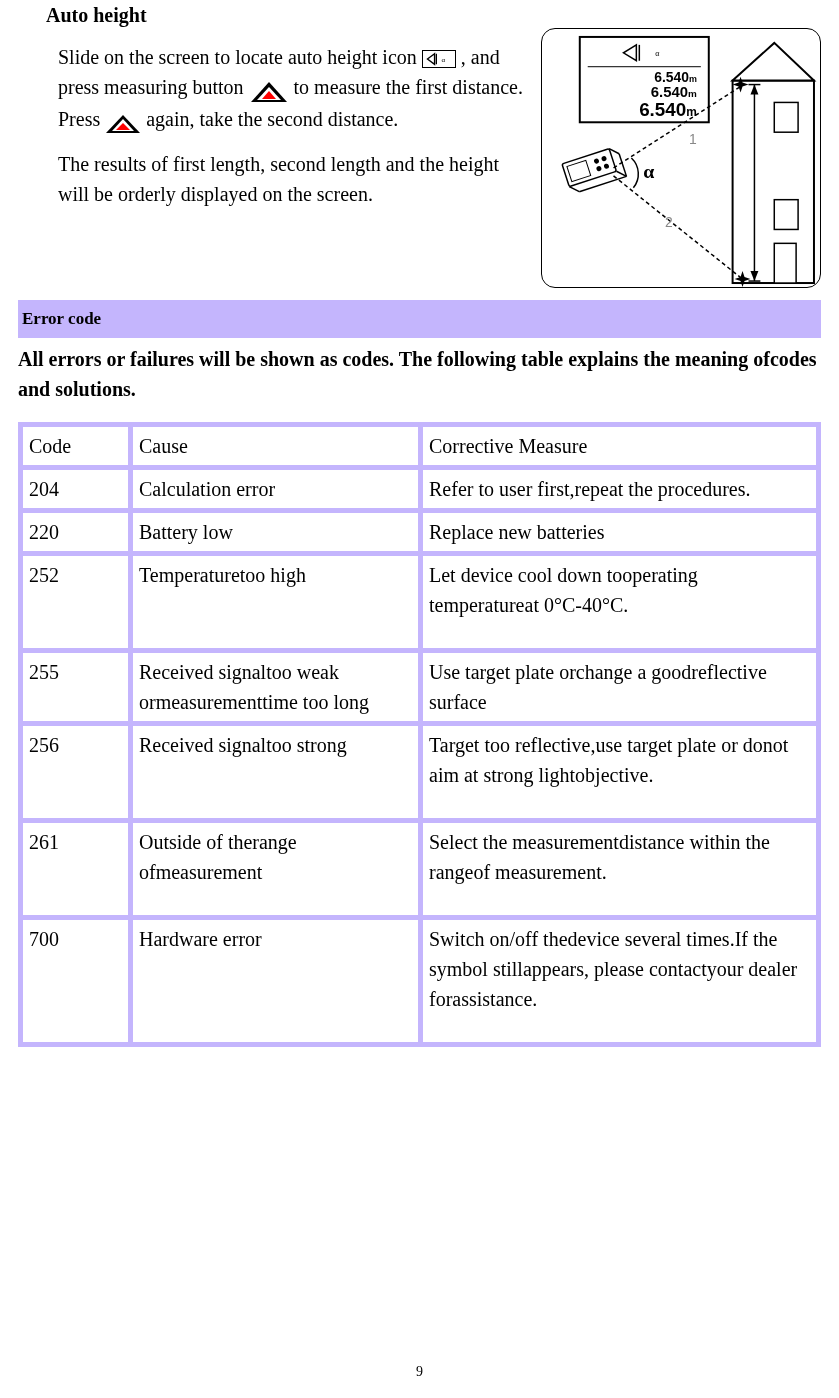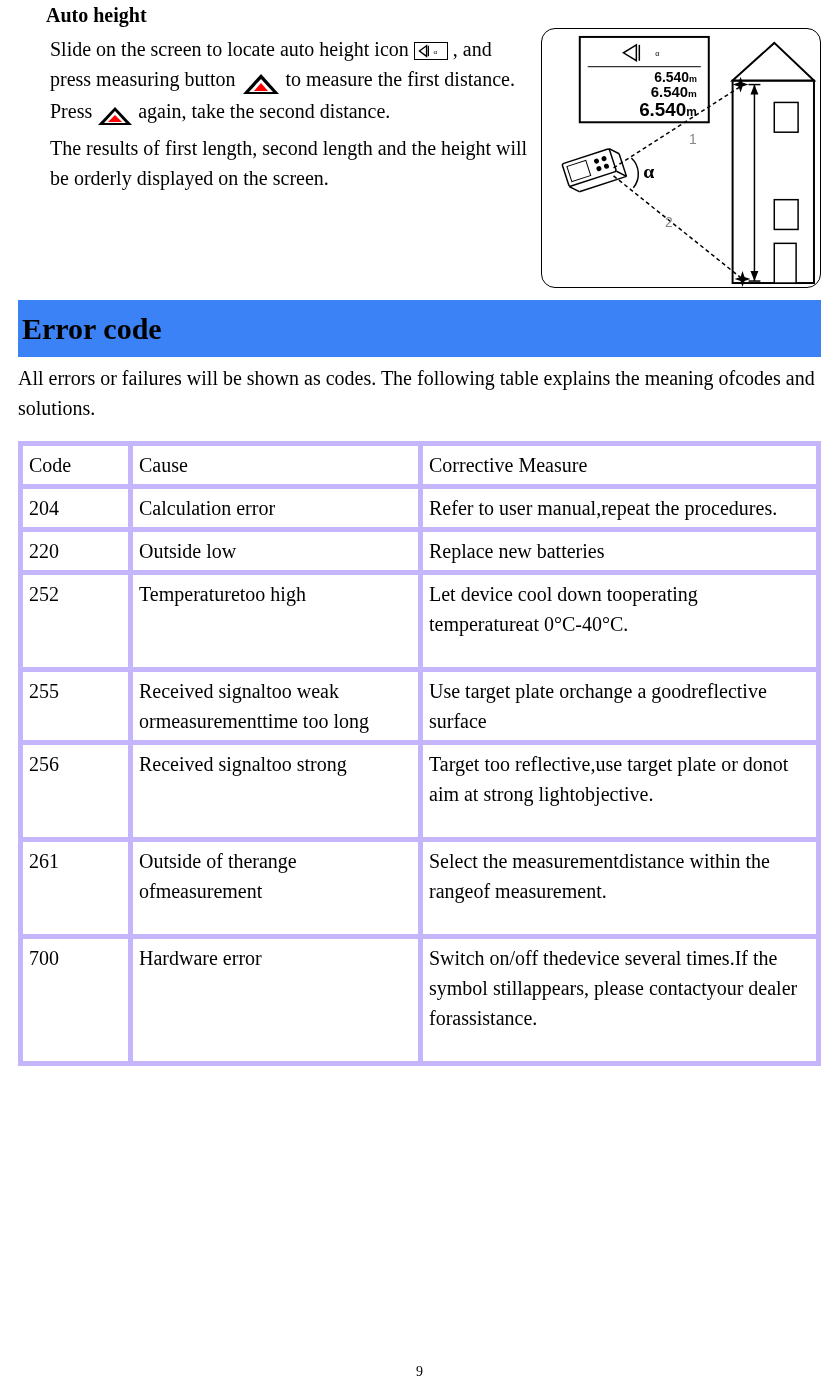--- a/index.html
+++ b/index.html
@@ -19,21 +19,21 @@
       font-size: 20px;
     }
     .auto-height-block {
       display: flex;
       justify-content: flex-end;
       align-items: flex-start;
     }
     .auto-height-text {
       width: 495px;
     }
-    .auto-height-text p { margin: 4px; }
+    .auto-height-text p { margin: 12px; }
     .icon-inline {
       display: inline-block;
       vertical-align: middle;
       position: relative;
     }
     
     .auto-icon {
       width: 34px;
       height: 18px;
       border: 1.5px solid #000;
@@ -48,29 +48,29 @@
       height: 260px;
       border: 1.5px solid #000;
       border-radius: 14px;
       margin-top: 28px;
       position: relative;
       background: #fff;
     }
     .diagram svg { width: 100%; height: 100%; }
     
     .red-bar {
-      background: #3b82f6;
+      background: #c4b5fd;
       color: #000;
       font-weight: bold;
-      font-size: 30px;
+      font-size: 17px;
       padding: 6px 4px 6px 4px;
       margin-top: 12px;
       margin-bottom: 6px;
     }
-    .intro-text { margin-top: 4px; }
+    .intro-text { margin-top: 4px; font-weight: bold; }
     
     table {
       width: 100%;
       border-collapse: collapse;
       margin-top: 18px;
     }
     th, td {
       border: 5px solid #c4b5fd;
       padding: 4px 6px;
       text-align: left;
@@ -193,25 +193,25 @@
     <tr>
       <th class="col-code">Code</th>
       <th class="col-cause">Cause</th>
       <th>Corrective Measure</th>
     </tr>
   </thead>
   <tbody id="tbody">
       <tr>
         <td>204</td>
         <td>Calculation error</td>
-        <td>Refer to user manual,repeat the procedures.</td>
+        <td>Refer to user first,repeat the procedures.</td>
       </tr>
       <tr>
         <td>220</td>
-        <td>Outside low</td>
+        <td>Battery low</td>
         <td>Replace new batteries</td>
       </tr>
       <tr class="pad-bottom">
         <td>252</td>
         <td>Temperaturetoo high</td>
         <td>Let device cool down tooperating temperatureat 0°C-40°C.</td>
       </tr>
       <tr>
         <td>255</td>
         <td>Received signaltoo weak ormeasurementtime too long</td>

